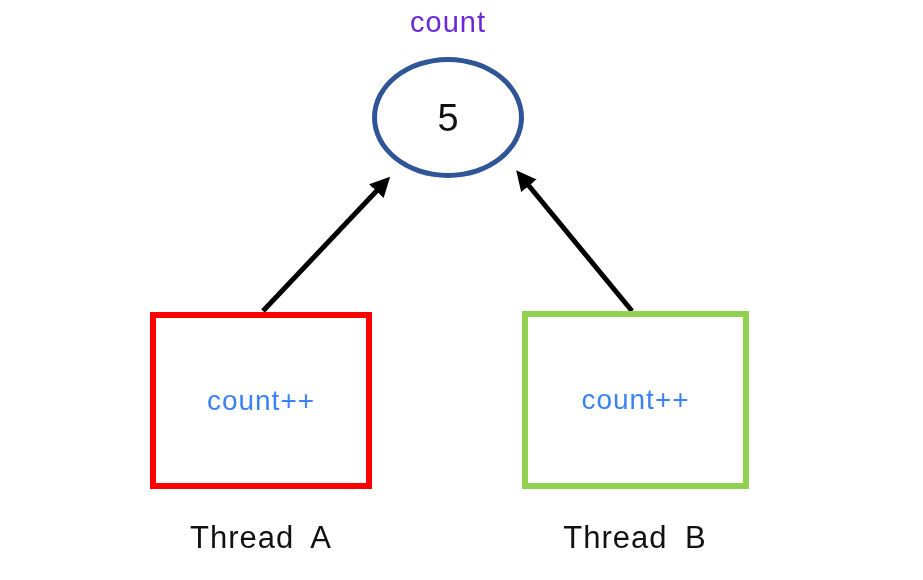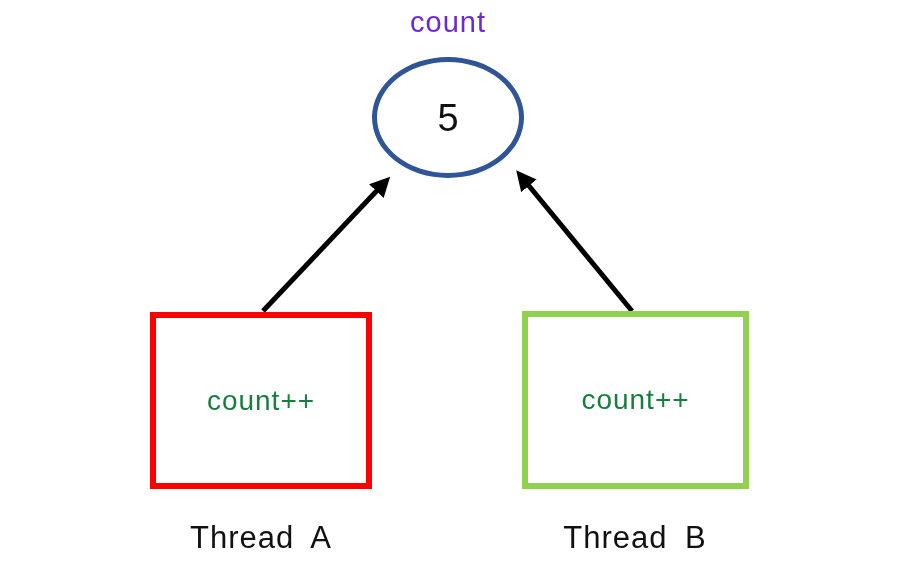--- a/index.html
+++ b/index.html
@@ -69,21 +69,21 @@
   }
   .box-b {
     left: 522px;
     top: 311px;
     width: 227px;
     height: 178px;
     border: 6px solid #92d050;
   }
   .operation {
     font-size: 28px;
-    color: #15803d;
+    color: #3b82f6;
     letter-spacing: 1px;
   }
   .thread-label {
     position: absolute;
     top: 520px;
     width: 220px;
     text-align: center;
     font-size: 31px;
     color: #111111;
     letter-spacing: 1px;

